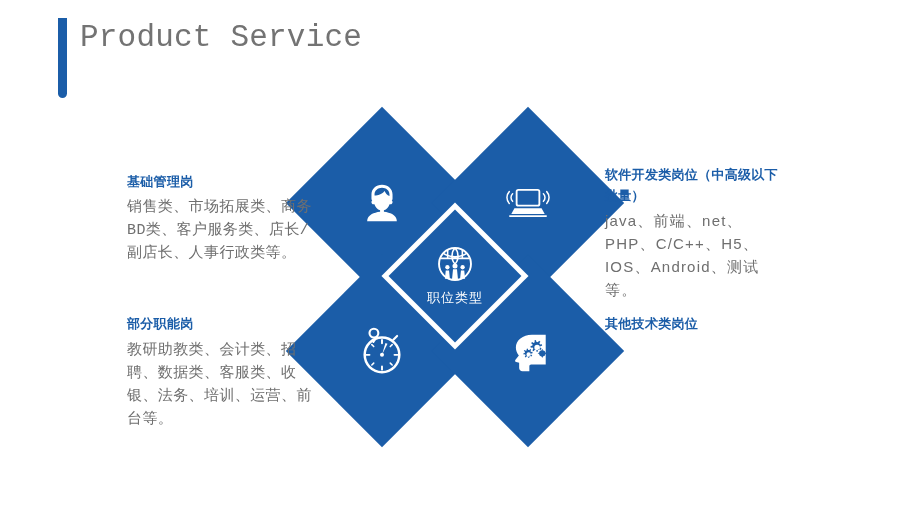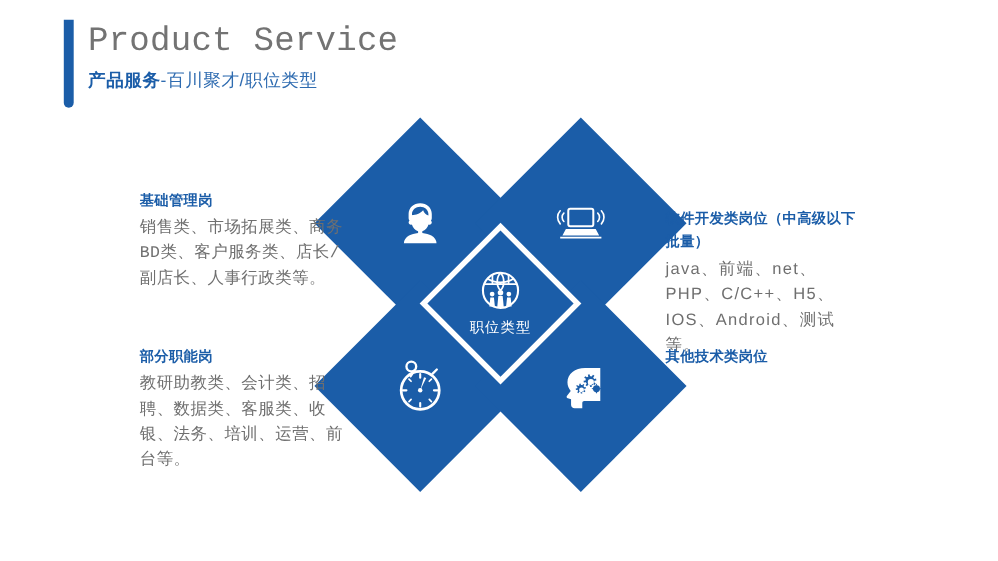--- a/index.html
+++ b/index.html
@@ -110,21 +110,21 @@
   }
   .ico svg { display: block; }
 
   
   .text-block {
     position: absolute;
     width: 185px;
   }
   .tb-left  { left: 127px; }
   .tb-right { left: 605px; }
-  .tb-r1 { top: 188px; width: 182px; }
+  .tb-r1 { top: 164px; width: 182px; }
   .tb-r2 { top: 313px; width: 182px; }
   .tb-l1 { top: 172px; font-family: Liberation Mono, monospace; }
   .tb-l2 { top: 313px; }
 
   .tb-head {
     color: #1B5DA8;
     font-weight: bold;
     font-size: 13px;
     line-height: 21px;
     letter-spacing: 0.3px;
@@ -140,23 +140,20 @@
     letter-spacing: 1.2px;
   }
 </style>
 </head>
 <body>
 
 <div id="header">
   <div id="accent-bar"></div>
   <div id="title-wrap">
     <div id="main-title">Product Service</div>
-    <div id="sub-title">
-      <span id="sub-title-strong">产品服务</span><span id="sub-title-rest">-百川聚才/职位类型</span>
-    </div>
   </div>
 </div>
 
 <div id="diamonds">
 
   <div class="diamond d-tl">
     <div class="diamond-inner">
       <span class="ico">
         <svg width="46" height="46" viewBox="0 0 48 48" fill="#ffffff" aria-hidden="true">
           <path d="M24 5c-6.2 0-11 4.3-11 10.2v4.1c0 .9.3 1.6.8 2.2-.5.3-.8.9-.8 1.6 0 1.3 1 2.3 2.2 2.3.3 0 .6-.1.9-.2.9 3 3.1 5.4 5.9 6.3v1.6c-3.4.4-6.4 1.3-8.6 2.5C10.4 37.3 8.5 40 8.5 43h31c0-3-1.9-5.7-4.9-7.4-2.2-1.2-5.2-2.1-8.6-2.5v-1.6c2.8-.9 5-3.3 5.9-6.3.3.1.6.2.9.2 1.2 0 2.2-1 2.2-2.3 0-.7-.3-1.3-.8-1.6.5-.6.8-1.3.8-2.2v-4.1C35 9.3 30.2 5 24 5zm0 3.2c4.3 0 7.8 2.9 7.8 7v1.5c-1.2-.4-2.3-1.1-3.2-2.1-.8-.9-1.4-1.9-1.8-3-2.1 2.6-5.4 4.3-9.1 4.6-.5 0-1 .1-1.5.1v-1.1c0-4.1 3.5-7 7.8-7z"></path>

